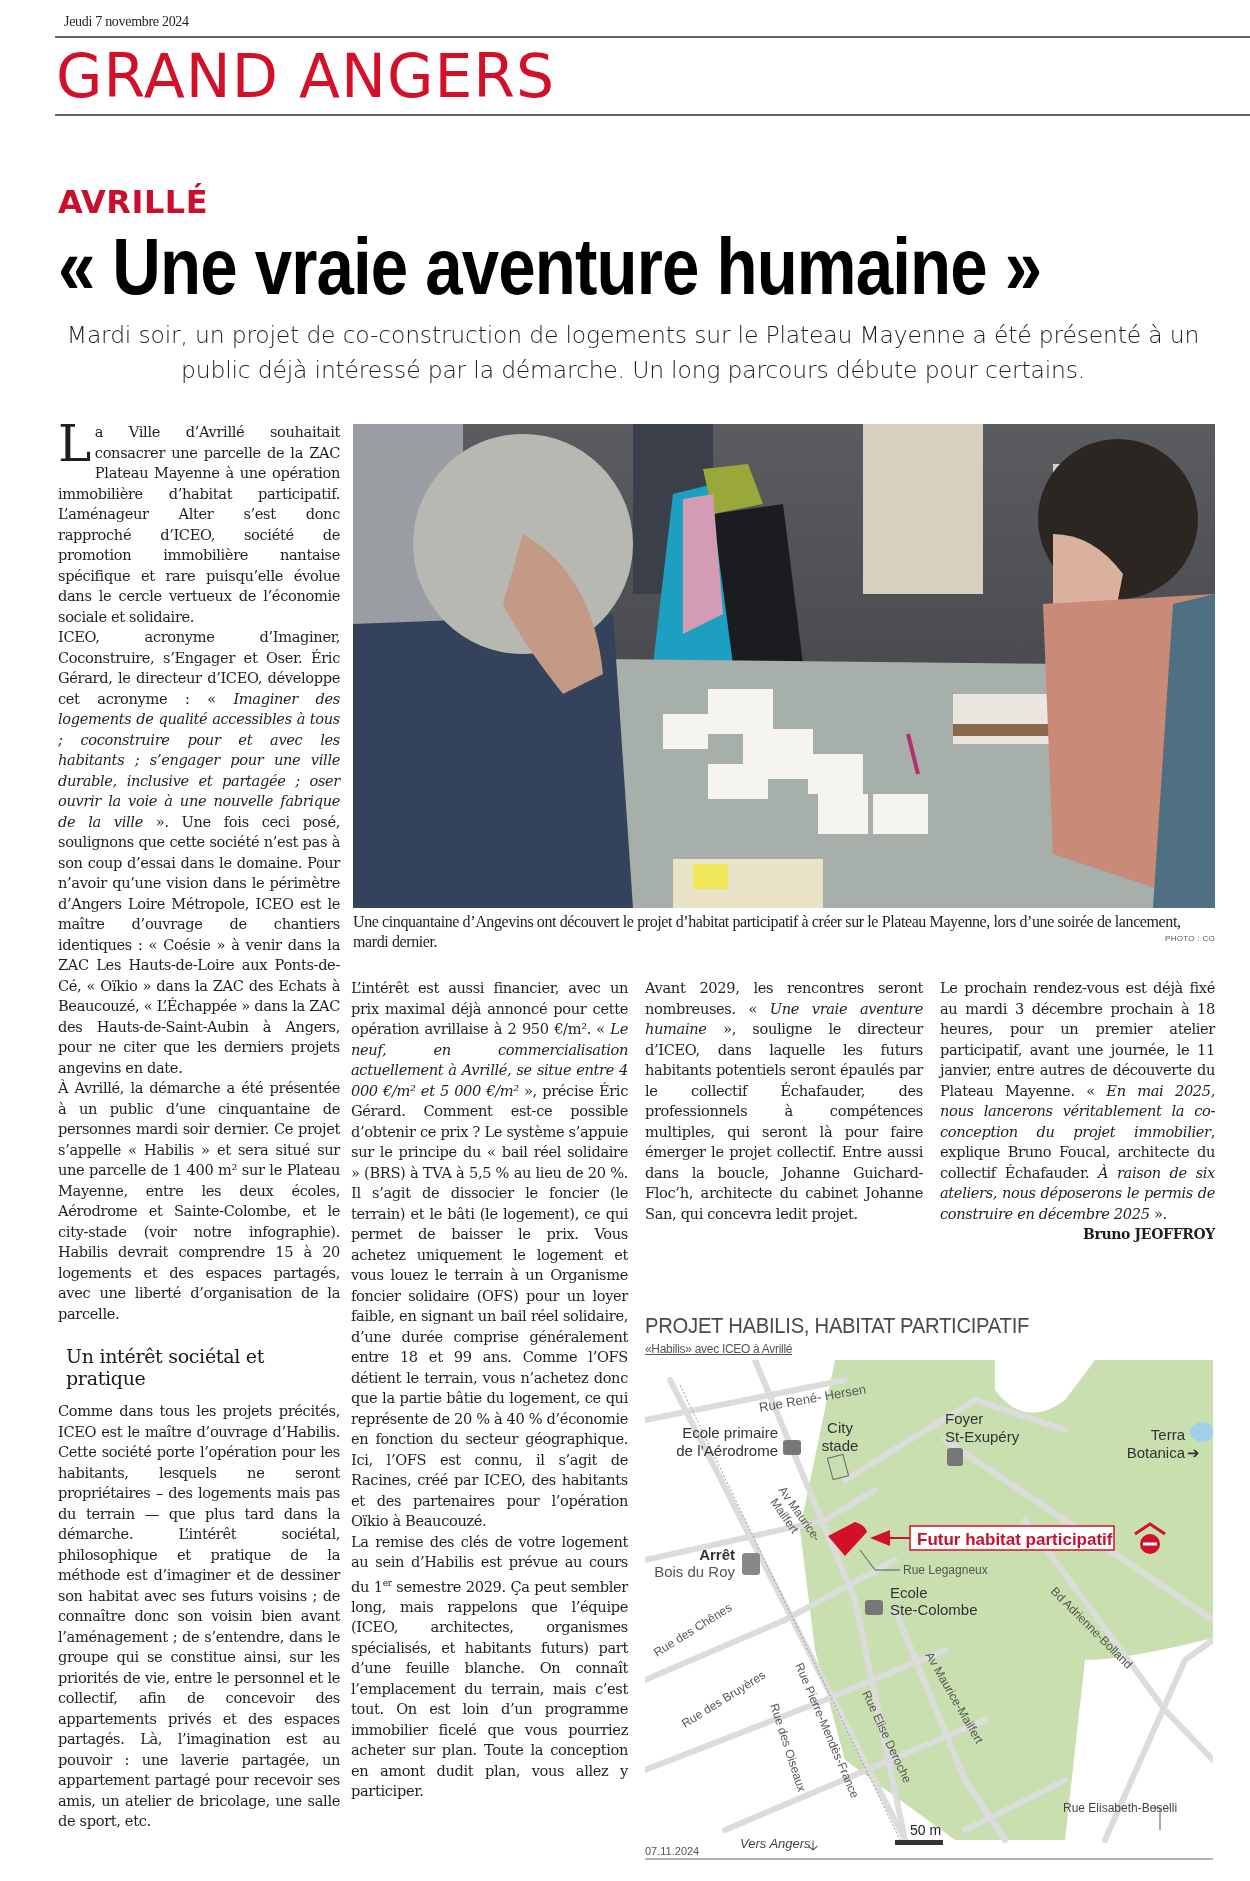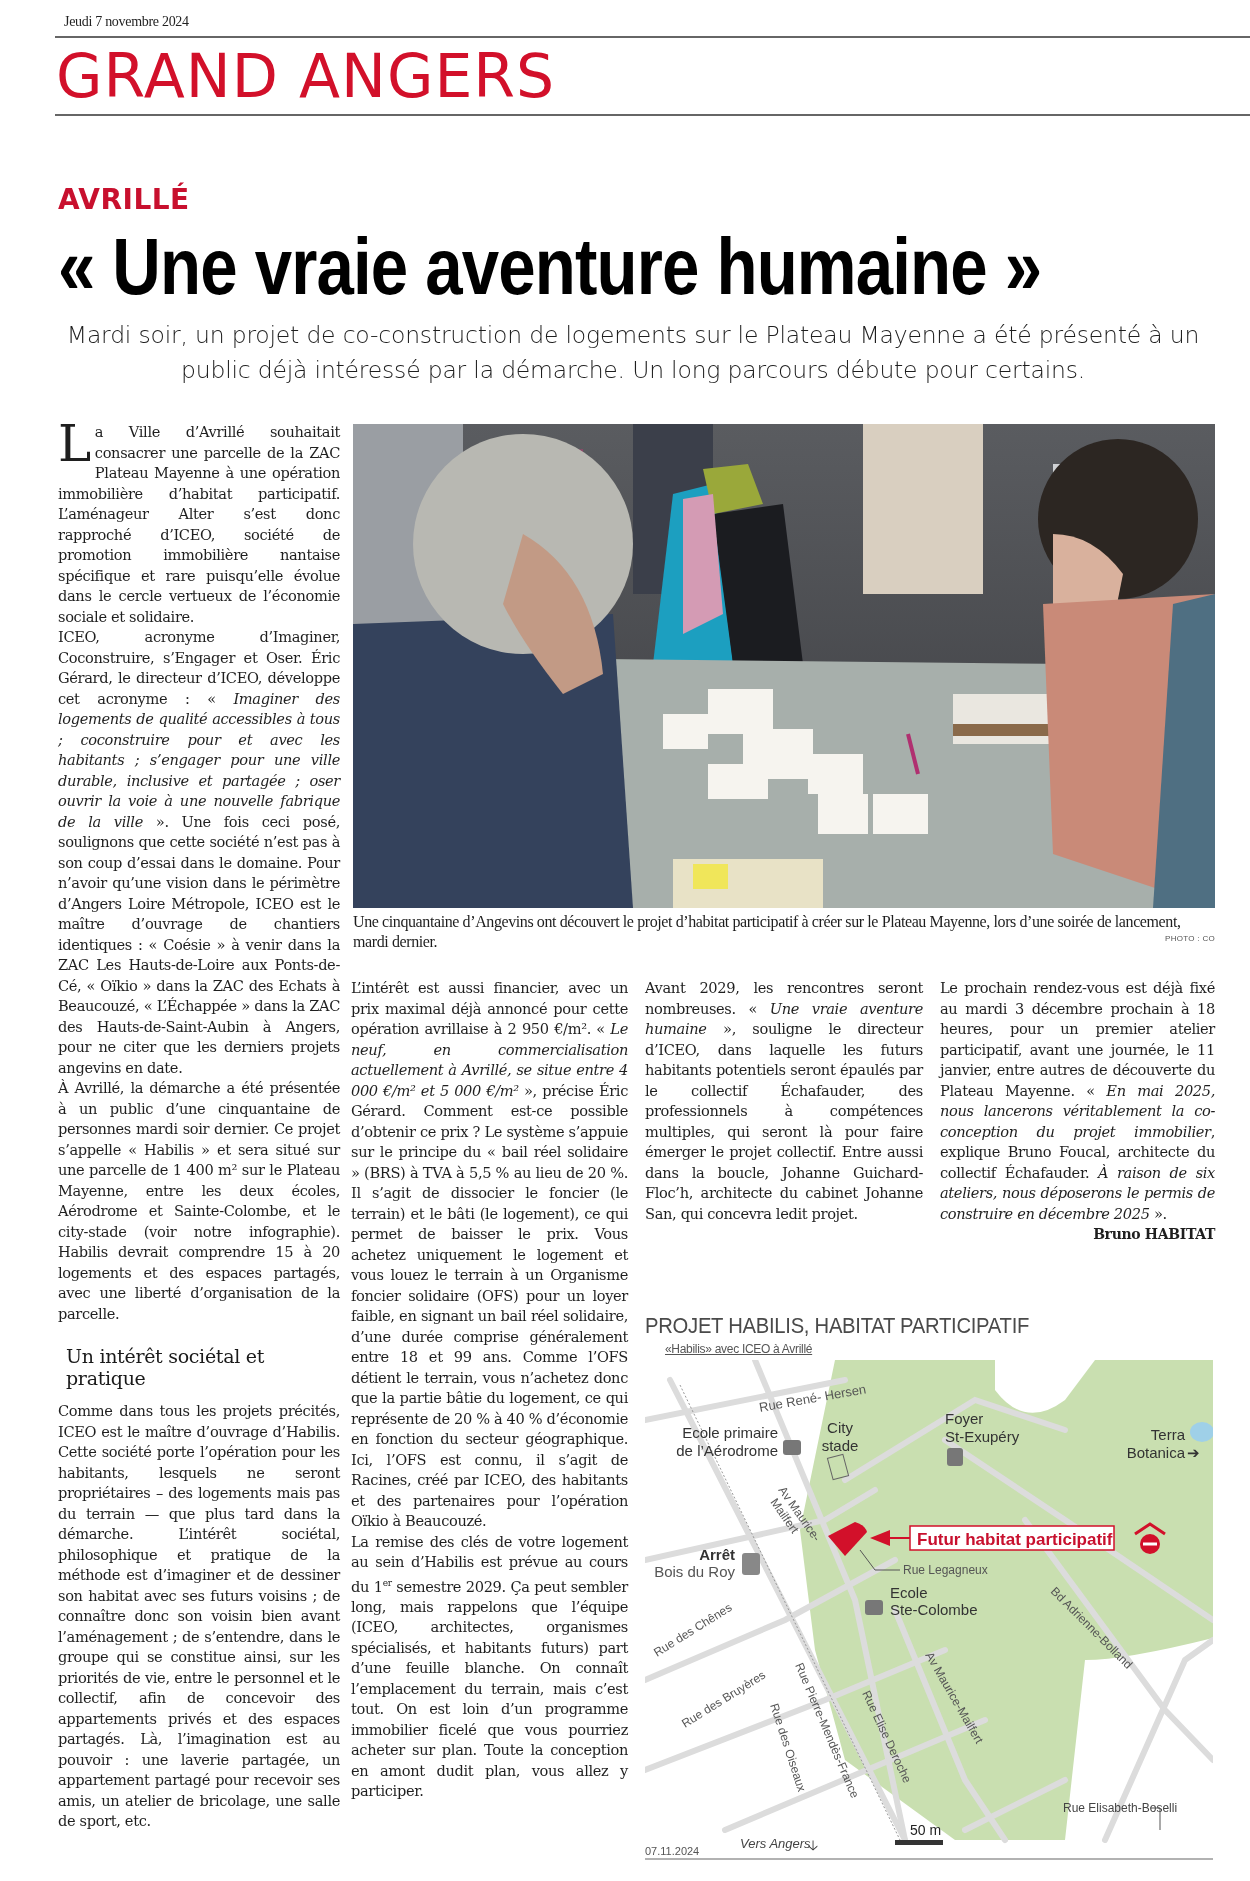--- a/index.html
+++ b/index.html
@@ -5,21 +5,21 @@
   * { box-sizing: border-box; margin: 0; padding: 0; }
   html, body { width: 1250px; height: 1881px; background: #ffffff; overflow: hidden; }
   body { position: relative; font-family: "DejaVu Serif", serif; color: #1a1a1a; }
 
   .date { position: absolute; left: 64px; top: 14px; font-family: "Liberation Serif", serif; font-size: 14px; color: #222; letter-spacing: -0.3px; }
   .rule { position: absolute; left: 55px; right: 0; height: 2px; background: #666; }
   .rule.r1 { top: 36px; }
   .rule.r2 { top: 114px; }
   .section { position: absolute; left: 56px; top: 40px; font-family: "DejaVu Sans", sans-serif; font-size: 60px; color: #d2102a; letter-spacing: 1px; line-height: 72px; font-weight: normal; }
 
-  .kicker { position: absolute; left: 58px; top: 183px; font-family: "DejaVu Sans", sans-serif; font-weight: bold; font-size: 28px; color: #c8102e; letter-spacing: 0.5px; }
+  .kicker { position: absolute; left: 58px; top: 183px; font-family: "DejaVu Sans", sans-serif; font-weight: bold; font-size: 32px; color: #c8102e; letter-spacing: 0.5px; }
   .headline { position: absolute; left: 58px; top: 222px; font-family: "Liberation Sans", sans-serif; font-size: 80px; font-weight: bold; color: #000; line-height: 90px; letter-spacing: -1px; transform: scaleX(0.84); transform-origin: left top; white-space: nowrap; }
   .standfirst { position: absolute; left: 58px; top: 318px; width: 1150px; font-family: "DejaVu Sans", sans-serif; font-weight: 300; font-size: 23.5px; line-height: 35px; color: #1e1e1e; letter-spacing: -0.2px; text-align: center; }
 
   .col { position: absolute; font-family: "DejaVu Serif", serif; font-size: 14.6px; line-height: 20.5px; text-align: justify; hyphens: manual; color: #1f1f1f; letter-spacing: -0.35px; }
   .col p { margin: 0; }
   .col em { font-style: italic; }
   .c1 { left: 58px; top: 422px; width: 282px; }
   .c2 { left: 351px; top: 978px; width: 277px; }
   .c3 { left: 645px; top: 978px; width: 278px; }
   .c4 { left: 940px; top: 978px; width: 275px; }
@@ -27,21 +27,21 @@
   .dropcap { float: left; font-size: 50px; line-height: 40px; margin: 2px 4px 0 0; font-family: "DejaVu Serif", serif; }
 
   .subhead { font-family: "DejaVu Serif", serif; font-size: 19px; line-height: 22px; text-align: left; margin: 21px 0 12px 8px; color: #1a1a1a; font-weight: normal; letter-spacing: -0.3px; }
   .signature { text-align: right; font-weight: bold; margin-top: 10px; font-size: 14px; }
 
   .photo { position: absolute; left: 353px; top: 424px; width: 862px; height: 484px; overflow: hidden; background: #8a8d8f; }
   .caption { position: absolute; left: 353px; top: 912px; width: 862px; font-family: Liberation Serif, serif; font-size: 16px; line-height: 20px; color: #1e1e1e; letter-spacing: -0.4px; }
   .credit { position: absolute; right: 35px; top: 934px; font-family: "Liberation Sans", sans-serif; font-size: 8px; color: #555; letter-spacing: 0.3px; }
 
   .map-title { position: absolute; left: 645px; top: 1313px; font-family: "Liberation Sans", sans-serif; font-size: 22px; color: #4a4a4a; letter-spacing: -0.3px; transform: scaleX(0.92); transform-origin: left top; white-space: nowrap; }
-  .map-sub { position: absolute; left: 645px; top: 1342px; font-family: "Liberation Sans", sans-serif; font-size: 12px; color: #555; text-decoration: underline; letter-spacing: -0.3px; margin-left: 20px; }
+  .map-sub { position: absolute; left: 645px; top: 1342px; font-family: "Liberation Sans", sans-serif; font-size: 12px; color: #555; text-decoration: underline; letter-spacing: -0.3px; }
   .map { position: absolute; left: 645px; top: 1360px; width: 568px; height: 1px; }
   .map svg { position: absolute; left: 0; top: 0; }
 </style>
 </head>
 <body>
 
 <div class="date">Jeudi 7 novembre 2024</div>
 <div class="rule r1"></div>
 <div class="section">GRAND ANGERS</div>
 <div class="rule r2"></div>
@@ -109,21 +109,21 @@
   <p><span>L’intérêt est aussi financier, avec un prix maximal déjà annoncé pour cette opération avrillaise à 2 950 €/m². « </span><em>Le neuf, en commercialisation actuellement à Avrillé, se situe entre 4 000 €/m² et 5 000 €/m²</em><span> », précise Éric Gérard. Comment est-ce possible d’obtenir ce prix ? Le système s’appuie sur le principe du « bail réel solidaire » (BRS) à TVA à 5,5 % au lieu de 20 %. Il s’agit de dissocier le foncier (le terrain) et le bâti (le logement), ce qui permet de baisser le prix. Vous achetez uniquement le logement et vous louez le terrain à un Organisme foncier solidaire (OFS) pour un loyer faible, en signant un bail réel solidaire, d’une durée comprise généralement entre 18 et 99 ans. Comme l’OFS détient le terrain, vous n’achetez donc que la partie bâtie du logement, ce qui représente de 20 % à 40 % d’économie en fonction du secteur géographique. Ici, l’OFS est connu, il s’agit de Racines, créé par ICEO, des habitants et des partenaires pour l’opération Oïkio à Beaucouzé.</span></p>
   <p><span>La remise des clés de votre logement au sein d’Habilis est prévue au cours du 1</span><sup style="font-size:9px">er</sup><span> semestre 2029. Ça peut sembler long, mais rappelons que l’équipe (ICEO, architectes, organismes spécialisés, et habitants futurs) part d’une feuille blanche. On connaît l’emplacement du terrain, mais c’est tout. On est loin d’un programme immobilier ficelé que vous pourriez acheter sur plan. Toute la conception en amont dudit plan, vous allez y participer.</span></p>
 </div>
 
 <div class="col c3">
   <p><span>Avant 2029, les rencontres seront nombreuses. « </span><em>Une vraie aventure humaine</em><span> », souligne le directeur d’ICEO, dans laquelle les futurs habitants potentiels seront épaulés par le collectif Échafauder, des professionnels à compétences multiples, qui seront là pour faire émerger le projet collectif. Entre aussi dans la boucle, Johanne Guichard-Floc’h, architecte du cabinet Johanne San, qui concevra ledit projet.</span></p>
 </div>
 
 <div class="col c4">
   <p><span>Le prochain rendez-vous est déjà fixé au mardi 3 décembre prochain à 18 heures, pour un premier atelier participatif, avant une journée, le 11 janvier, entre autres de découverte du Plateau Mayenne. « </span><em>En mai 2025, nous lancerons véritablement la co-conception du projet immobilier</em><span>, explique Bruno Foucal, architecte du collectif Échafauder. </span><em>À raison de six ateliers, nous déposerons le permis de construire en décembre 2025</em><span> ».</span></p>
-  <p class="signature">Bruno HABITAT</p>
+  <p class="signature">Bruno JEOFFROY</p>
 </div>
 
 <div class="map-title">PROJET HABILIS, HABITAT PARTICIPATIF</div>
 <div class="map-sub">«Habilis» avec ICEO à Avrillé</div>
 
 <div class="map">
   <svg width="568" height="500" viewBox="0 0 568 500" font-family="Liberation Sans, sans-serif">
 
     <path d="M190 0 L568 0 L568 278 Q480 300 440 300 L420 480 L310 480 L200 400 L170 290 L155 170 Z" fill="#c9dfb0"></path>
     <path d="M350 0 L450 0 L420 40 Q380 70 350 30 Z" fill="#ffffff"></path>

